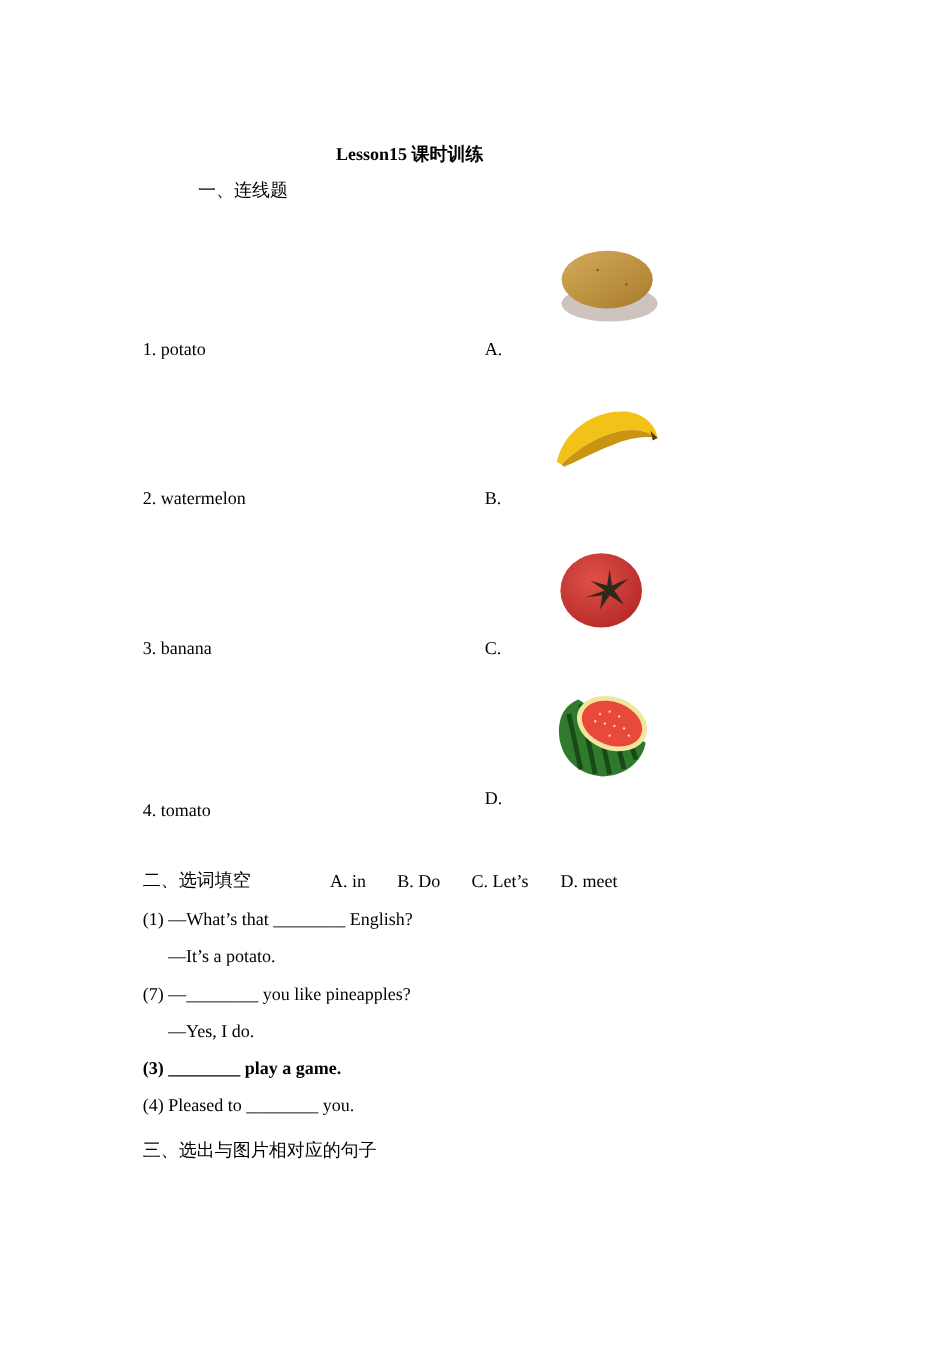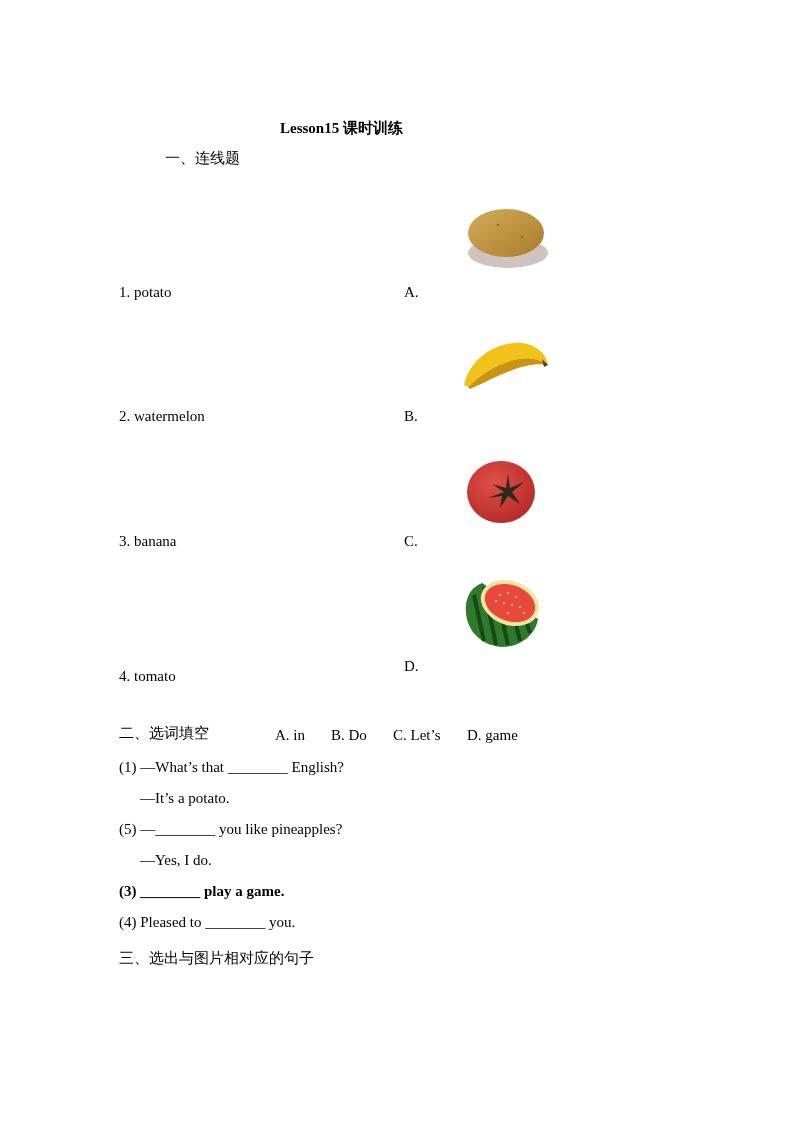--- a/index.html
+++ b/index.html
@@ -74,22 +74,22 @@
       <circle cx="62" cy="38" r="1"></circle>
       <circle cx="46" cy="38" r="1"></circle>
   </g>
 </svg>
 
 <div class="abs cn" style="top:689px;left:119px;margin-top:35px;">二、选词填空</div>
 
 <div class="abs en" style="top:727px;left:275px;">A. in</div>
 <div class="abs en" style="top:727px;left:331px;">B. Do</div>
 <div class="abs en" style="top:727px;left:393px;">C. Let’s</div>
-<div class="abs en" style="top:727px;left:467px;">D. game</div>
+<div class="abs en" style="top:727px;left:467px;">D. meet</div>
 
 <div class="abs en" style="top:759px;left:119px;">(1) —What’s that ________ English?</div>
 <div class="abs en" style="top:790px;left:140px;">—It’s a potato.</div>
-<div class="abs en" style="top:821px;left:119px;">(5) —________ you like pineapples?</div>
+<div class="abs en" style="top:821px;left:119px;">(7) —________ you like pineapples?</div>
 <div class="abs en" style="top:852px;left:140px;">—Yes, I do.</div>
 <div class="abs en" style="top:883px;left:119px;font-weight:bold;">(3) ________ play a game.</div>
 <div class="abs en" style="top:914px;left:119px;">(4) Pleased to ________ you.</div>
 
 <div class="abs cn" style="top:949px;left:119px;text-align:center;">三、选出与图片相对应的句子</div>
 
 </body></html>

